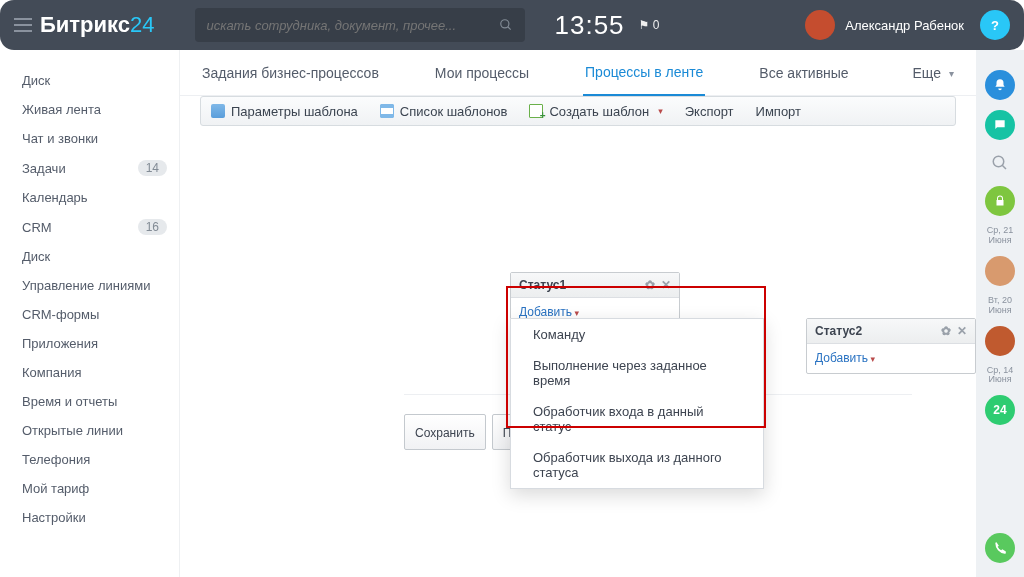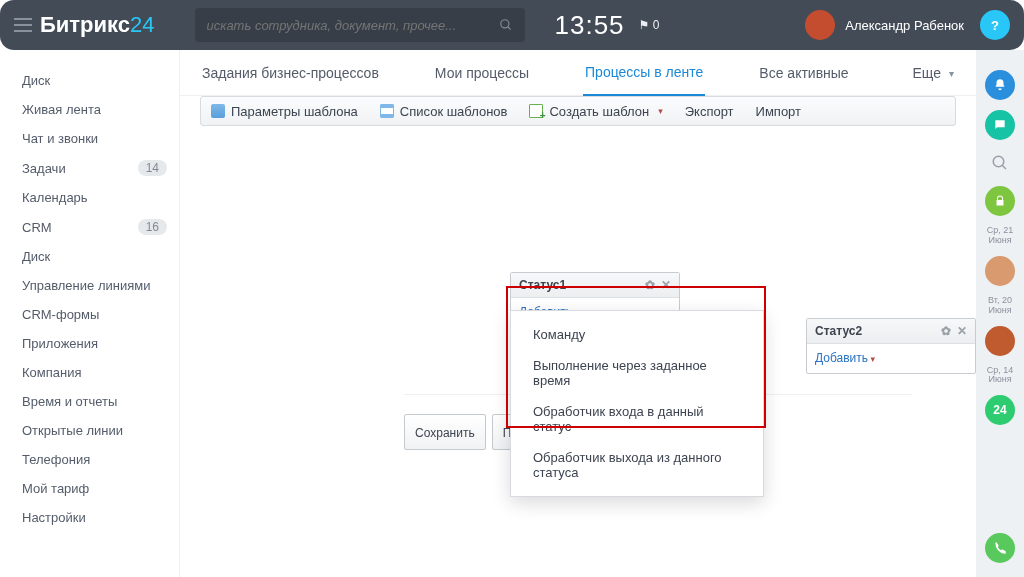--- a/index.html
+++ b/index.html
@@ -51,21 +51,21 @@
   .status-box { position:absolute; border:1px solid #c8ccd0; border-radius:2px; background:#fff; width:170px; }
   .status-head { background: linear-gradient(#f7f8f9,#eceeef); border-bottom:1px solid #dcdfe3; padding:5px 8px; font-size:12px; font-weight:600; color:#3d4450; display:flex; align-items:center; }
   .status-head .hicons { margin-left:auto; display:flex; gap:6px; color:#9aa1aa; }
   .status-body { padding: 6px 8px 8px 8px; }
   .addlink { color:#2a73c2; font-size:12px; cursor:pointer; }
   .addlink:after { content:" ▾"; font-size:9px; color:#b94a4a; }
   
   .status1 { top: 222px; left: 330px; }
   .status2 { top: 268px; left: 626px; }
 
-  .dropdown { position:absolute; top: 260px; left: 330px; width: 254px; background:#fff; border:1px solid #d7dbe0; box-shadow: 0 6px 18px rgba(0,0,0,.15); padding: 8px 0; z-index:5; }
+  .dropdown { position:absolute; top: 268px; left: 330px; width: 254px; background:#fff; border:1px solid #d7dbe0; box-shadow: 0 6px 18px rgba(0,0,0,.15); padding: 0 0; z-index:5; }
   .dropdown-item { padding: 8px 22px; font-size:13px; color:#3d4450; cursor:pointer; }
   .redframe { position:absolute; border:2px solid #cc0000; top:236px; left:326px; width:260px; height:142px; z-index:6; pointer-events:none; }
 
   .divider { position:absolute; top:344px; left:224px; right:64px; height:1px; background:#edeff2; }
   .action-buttons { position:absolute; top:364px; left:224px; display:flex; gap:6px; }
   .btn { height:36px; padding:11px 10px; font-size:12px; background: linear-gradient(#ffffff,#f1f2f4); border:1px solid #c4c9ce; border-radius:2px; color:#3d4450; cursor:pointer; }
 
   .rightbar { width:48px; background:#eef1f4; display:flex; flex-direction:column; align-items:center; padding-top:20px; gap:10px; position:relative; }
   .rcircle { width:30px; height:30px; border-radius:50%; display:flex; align-items:center; justify-content:center; color:#fff; font-size:14px; font-weight:700; cursor:pointer; }
   .rlabel { font-size:9px; color:#8a929e; text-align:center; line-height:1.1; }

